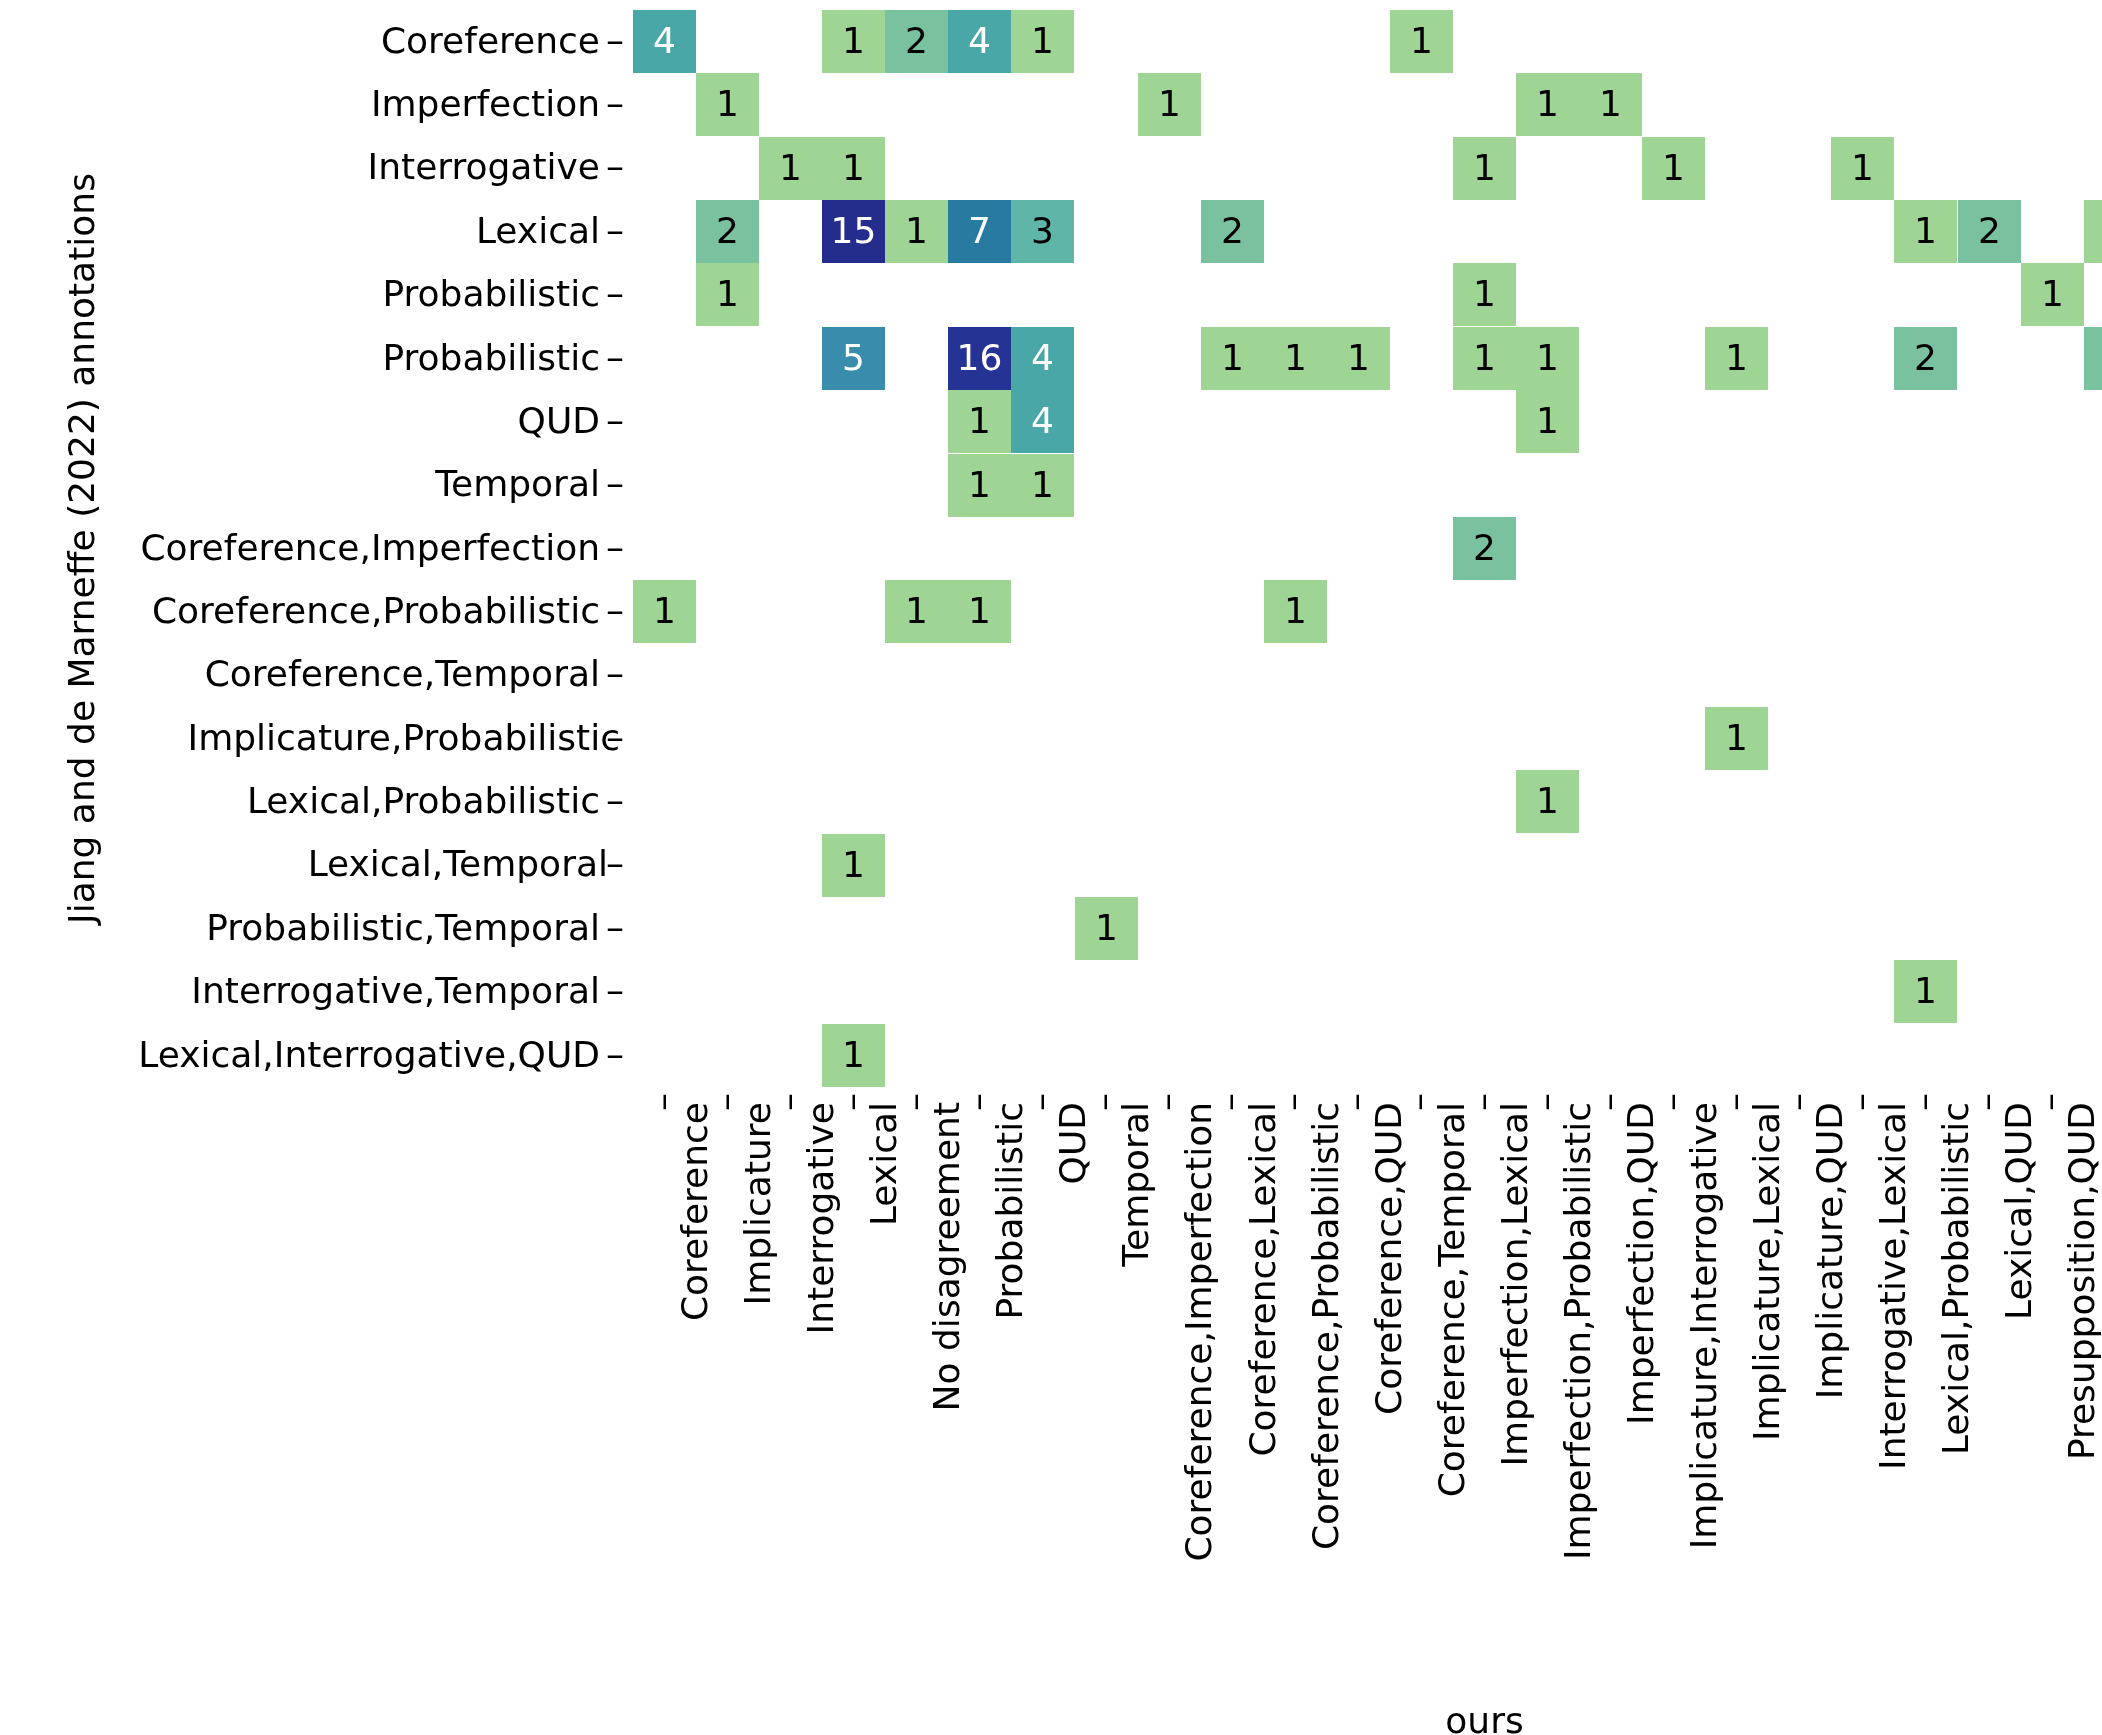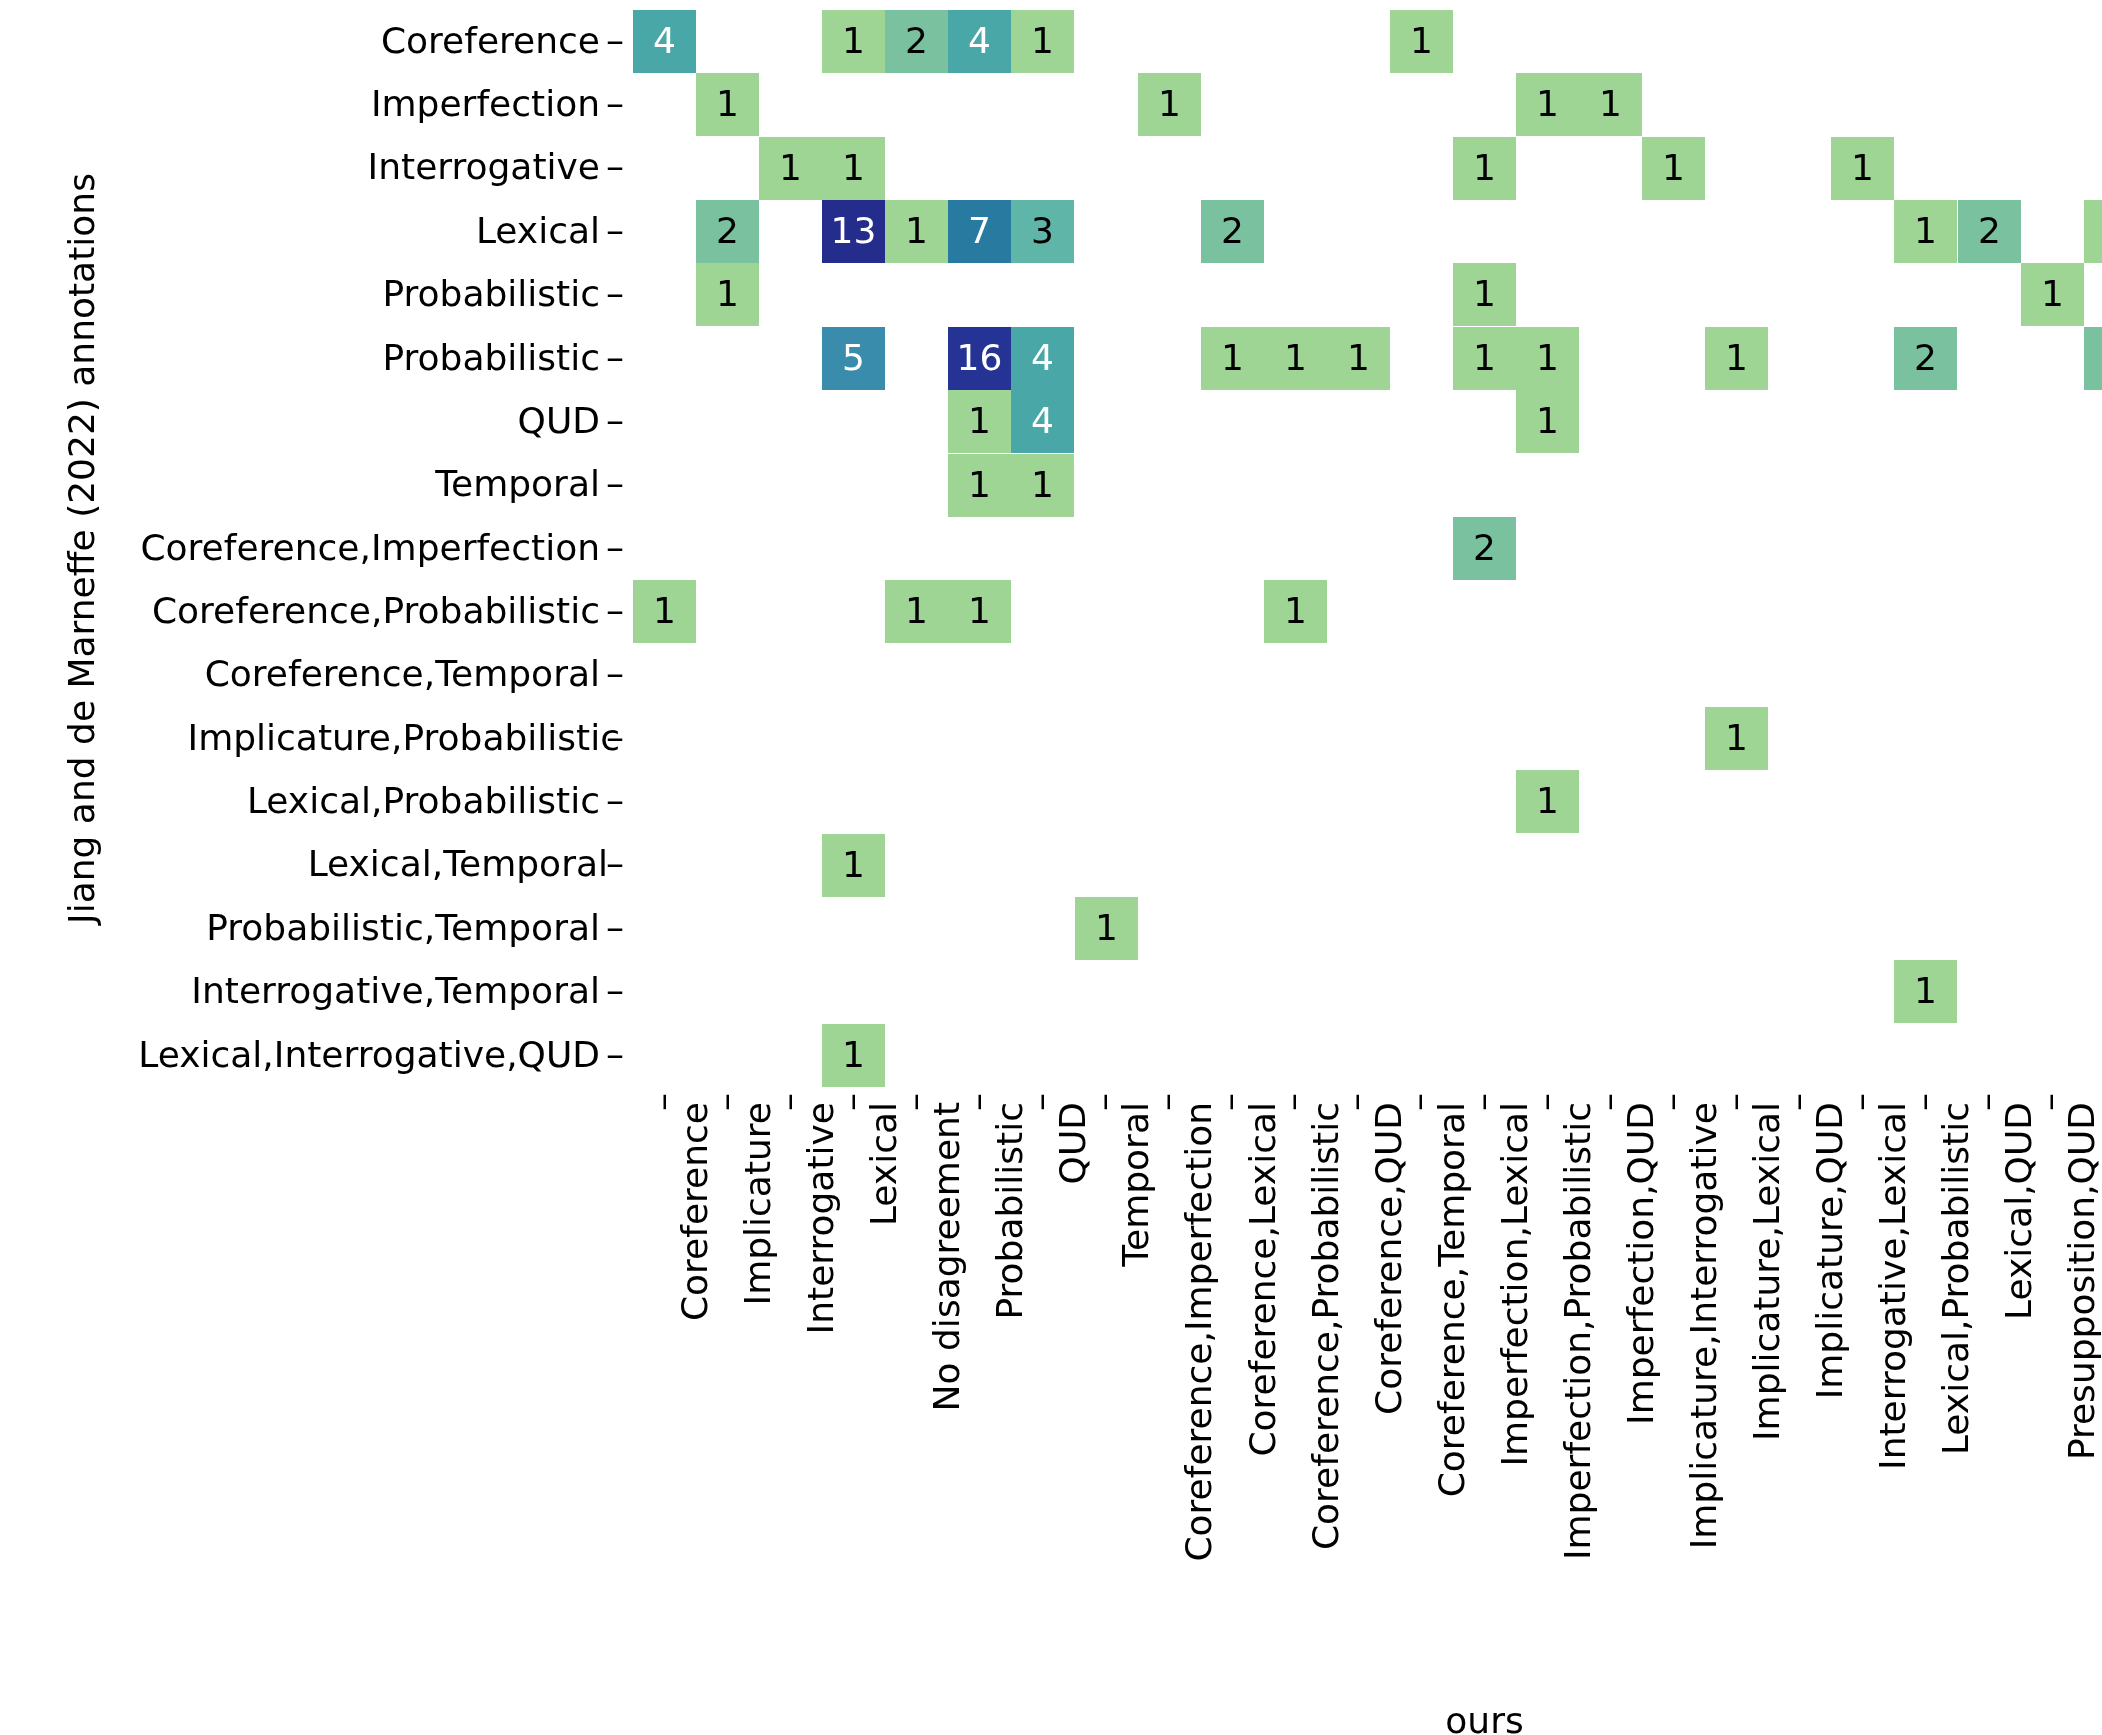--- a/index.html
+++ b/index.html
@@ -131,21 +131,21 @@
       <div class="cell" style="left: 1009px; top: 127px; width: 63px; height: 63px; background: rgb(158, 213, 149);">
         <span class="cell-text" style="color: rgb(0, 0, 0);">1</span>
       </div>
       <div class="cell" style="left: 1198px; top: 127px; width: 63px; height: 63px; background: rgb(158, 213, 149);">
         <span class="cell-text" style="color: rgb(0, 0, 0);">1</span>
       </div>
       <div class="cell" style="left: 63px; top: 190px; width: 63px; height: 63px; background: rgb(122, 194, 159);">
         <span class="cell-text" style="color: rgb(0, 0, 0);">2</span>
       </div>
       <div class="cell" style="left: 189px; top: 190px; width: 63px; height: 63px; background: rgb(36, 44, 140);">
-        <span class="cell-text" style="color: rgb(255, 255, 255);">13</span>
+        <span class="cell-text" style="color: rgb(255, 255, 255);">15</span>
       </div>
       <div class="cell" style="left: 252px; top: 190px; width: 63px; height: 63px; background: rgb(158, 213, 149);">
         <span class="cell-text" style="color: rgb(0, 0, 0);">1</span>
       </div>
       <div class="cell" style="left: 315px; top: 190px; width: 63px; height: 63px; background: rgb(40, 122, 160);">
         <span class="cell-text" style="color: rgb(255, 255, 255);">7</span>
       </div>
       <div class="cell" style="left: 378px; top: 190px; width: 63px; height: 63px; background: rgb(95, 181, 168);">
         <span class="cell-text" style="color: rgb(0, 0, 0);">3</span>
       </div>

